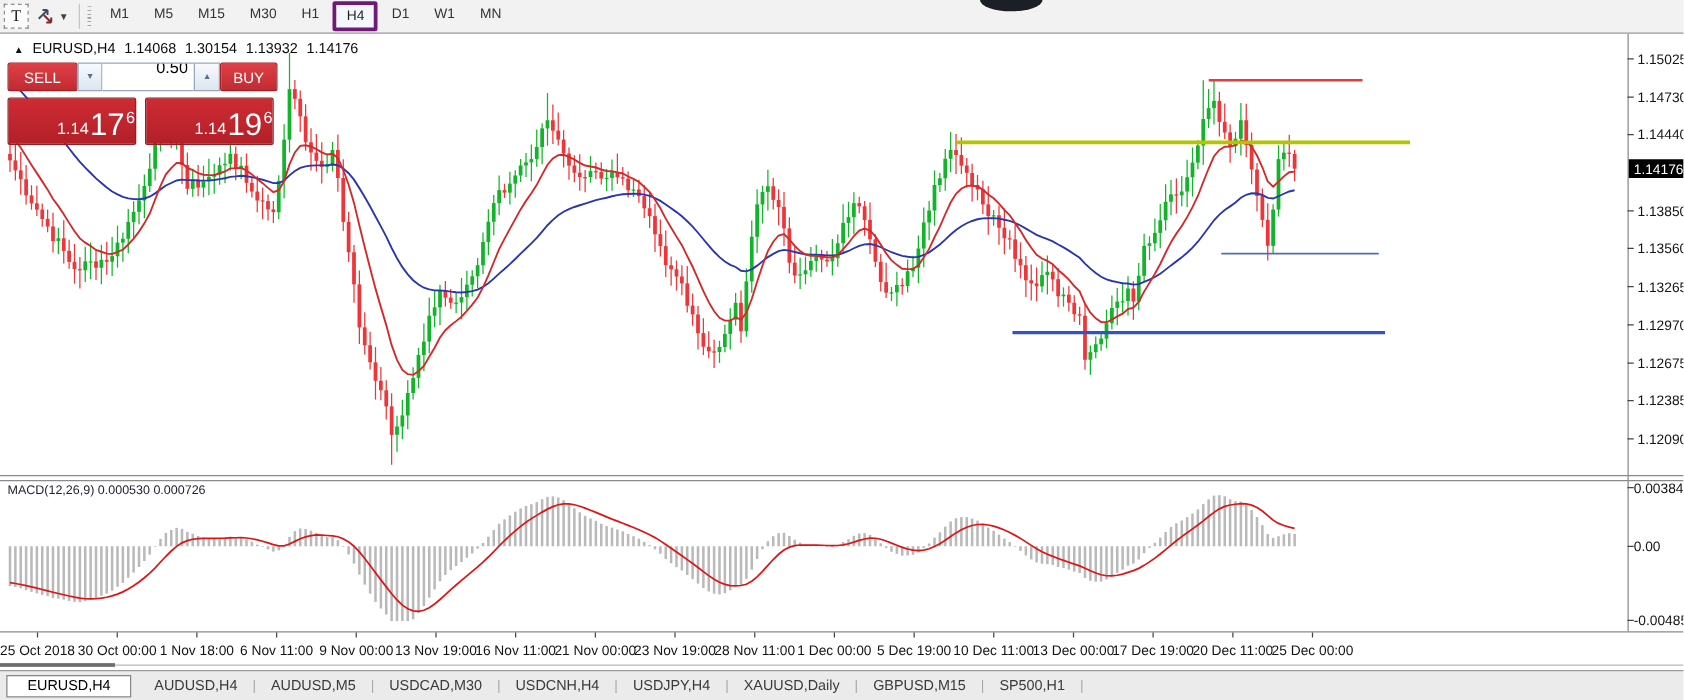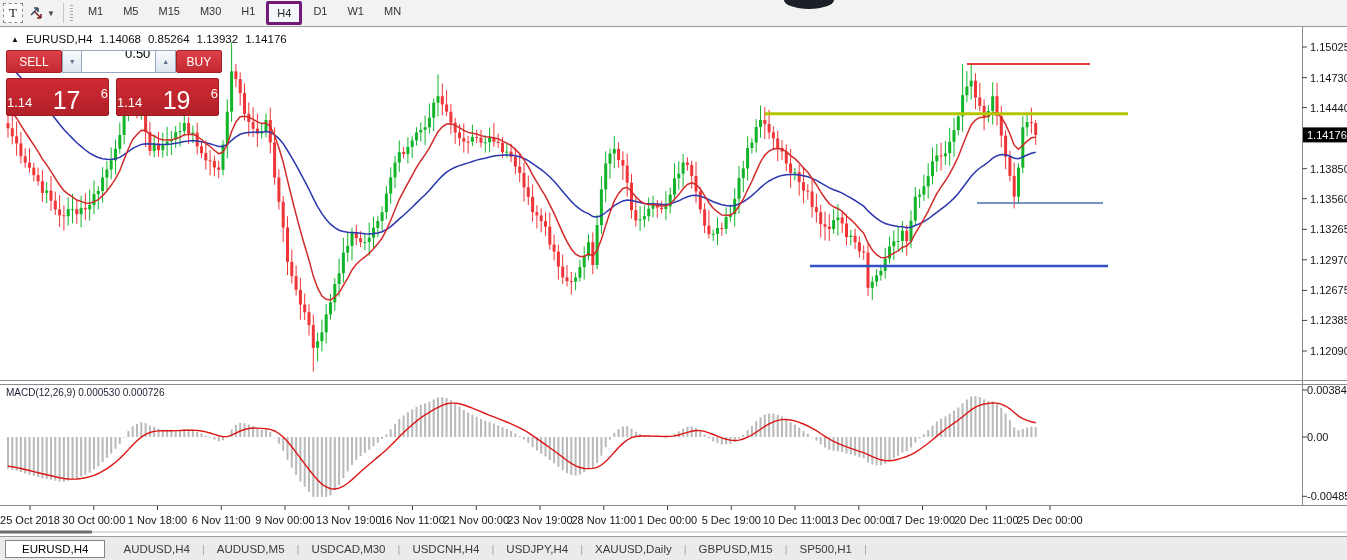--- a/index.html
+++ b/index.html
@@ -30,21 +30,21 @@
   .tbtn{color:#fff;font-size:12px;display:flex;align-items:center;justify-content:center;
         background:linear-gradient(#dd4046,#c22a31);border:1px solid #a61f26;border-radius:2px;cursor:default;}
   #sell-btn{width:61px;}
   #buy-btn{width:50px;}
   .spin{width:21px;background:linear-gradient(#f7fafd,#dde6ef);border:1px solid #97a8bd;color:#5a6f8a;
         font-size:7px;display:flex;align-items:center;justify-content:center;cursor:default;}
   #vol{width:68px;border:1px solid #97a8bd;border-left:none;border-right:none;font-size:13px;color:#000000;
        text-align:right;padding:0 5px 16px 0;outline:none;font-family:inherit;}
   .prow2{display:flex;margin-top:5px;gap:7px;}
   .pbox{width:101px;height:34px;color:#fff;background:linear-gradient(#cf2b33,#b22028);border:1px solid #9c1b22;
-        border-radius:2px;display:flex;align-items:flex-end;justify-content:space-between;padding-bottom:2px;cursor:default;}
+        border-radius:2px;display:flex;align-items:flex-end;justify-content:flex-end;padding-bottom:2px;cursor:default;}
   .pbox .small{font-size:13px;margin:0 1px 3px 0;}
   .pbox .big{font-size:25px;line-height:26px;font-weight:400;}
   .pbox .sup{font-size:13px;transform:translateY(-12px);margin-left:1px;}
   
   #tabbar{position:absolute;left:0;top:536px;width:1347px;height:24px;background:#ebebeb;
           border-top:1px solid #9a9a9a;display:flex;align-items:center;padding-left:5px;box-sizing:border-box;}
   .tab{font-size:11.5px;color:#3a3a3a;padding:3px 12px;cursor:default;white-space:nowrap;}
   .tab.active{background:#fff;border:1px solid #858585;color:#000;padding:2px 16px;margin-right:6px;}
   .tabsep{color:#a8a8a8;font-size:11px;}
 </style>
@@ -884,21 +884,21 @@
       <line x1="1050.0" x2="1050.0" y1="479" y2="483" stroke="#444" stroke-width="1"></line>
       <text x="1050.0" y="497" font-size="11" fill="#141414" text-anchor="middle">25 Dec 00:00</text>
       <line x1="0" x2="1347" y1="505" y2="505" stroke="#b7b7b7" stroke-width="1"></line>
       <rect x="0" y="503.5" width="92" height="3" fill="#6e6e6e"></rect>
     </svg>
 
   <div id="chart-title">
     <span class="tri">▲</span>
     <span>EURUSD,H4</span>
     <span>1.14068</span>
-    <span>0.85264</span>
+    <span>1.30154</span>
     <span>1.13932</span>
     <span>1.14176</span>
   </div>
 
   <div id="panel">
     <div class="prow">
       <div id="sell-btn" class="tbtn">SELL</div>
       <div class="spin">▼</div>
       <input id="vol" value="0.50" style="">
       <div class="spin">▲</div>

